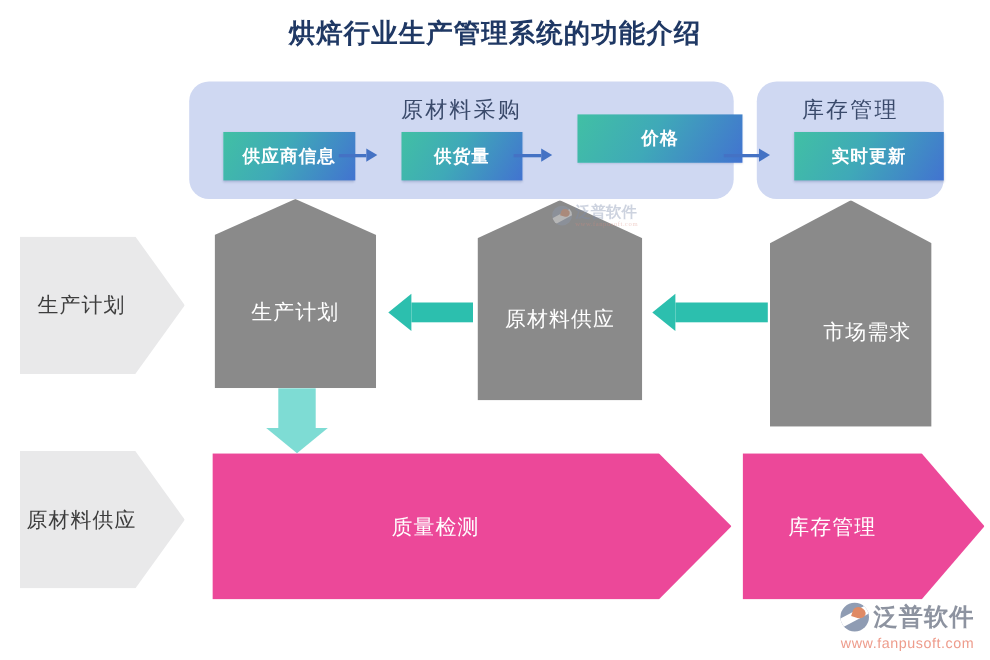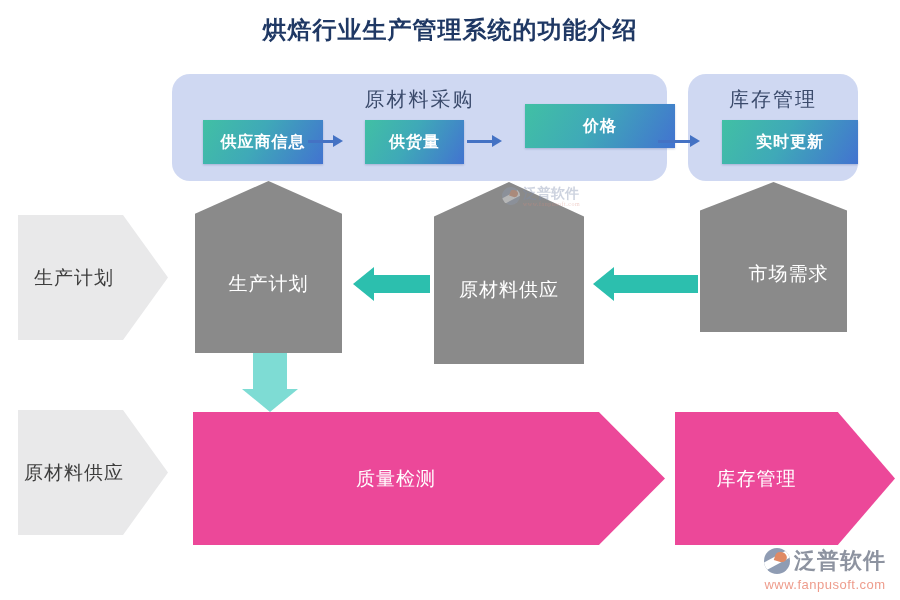--- a/index.html
+++ b/index.html
@@ -25,21 +25,21 @@
   
   .grad-btn {
     position:absolute; height:44px;
     background:linear-gradient(120deg,#41c0a4 0%,#3fa9b8 45%,#4273d0 100%);
     color:#ffffff; font-size:16px; font-weight:bold; letter-spacing:1px;
     display:flex; align-items:center; justify-content:center;
     box-shadow:0 1px 2px rgba(40,60,120,.25);
     margin-left:20px;
   }
   .btn1 { left:183px; top:120px; width:120px; }
-  .btn2 { left:345px; top:120px; width:99px; }
+  .btn2 { left:345px; top:120px; width:110px; }
   .btn3 { left:505px; top:104px; width:150px; }
   .btn4 { left:702px; top:120px; width:136px;text-align:center; }
 
   
   .harrow { position:absolute; height:3px; background:#4472c4; top:140px; }
   .harrow::after {
     content:""; position:absolute; right:-10px; top:-5px; width:0; height:0;
     border-left:10px solid #4472c4; border-top:6px solid transparent; border-bottom:6px solid transparent;
   }
   .harrow1 { left:308px; width:25px; }
@@ -48,21 +48,21 @@
 
   
   .house {
     position:absolute; background:#8a8a8a; color:#ffffff;
     clip-path:polygon(50% 0,100% 19%,100% 100%,0 100%,0 19%);
     display:flex; align-items:center; justify-content:center;
     font-size:19px; letter-spacing:1px; padding-top:34px;
   }
   .house1 { left:195px; top:181px; width:147px; height:172px; }
   .house2 { left:434px; top:182px; width:150px; height:182px; }
-  .house3 { left:700px; top:182px; width:147px; height:150px;padding-left:30px; }
+  .house3 { left:700px; top:182px; width:147px; height:206px;padding-left:30px; }
 
   
   .tarrow { position:absolute; height:18px; background:#2cbfae; top:275px; }
   .tarrow::before {
     content:""; position:absolute; left:-21px; top:-8px; width:0; height:0;
     border-right:21px solid #2cbfae; border-top:17px solid transparent; border-bottom:17px solid transparent;
   }
   .tarrow1 { left:374px; width:56px; }
   .tarrow2 { left:614px; width:84px; }
 

